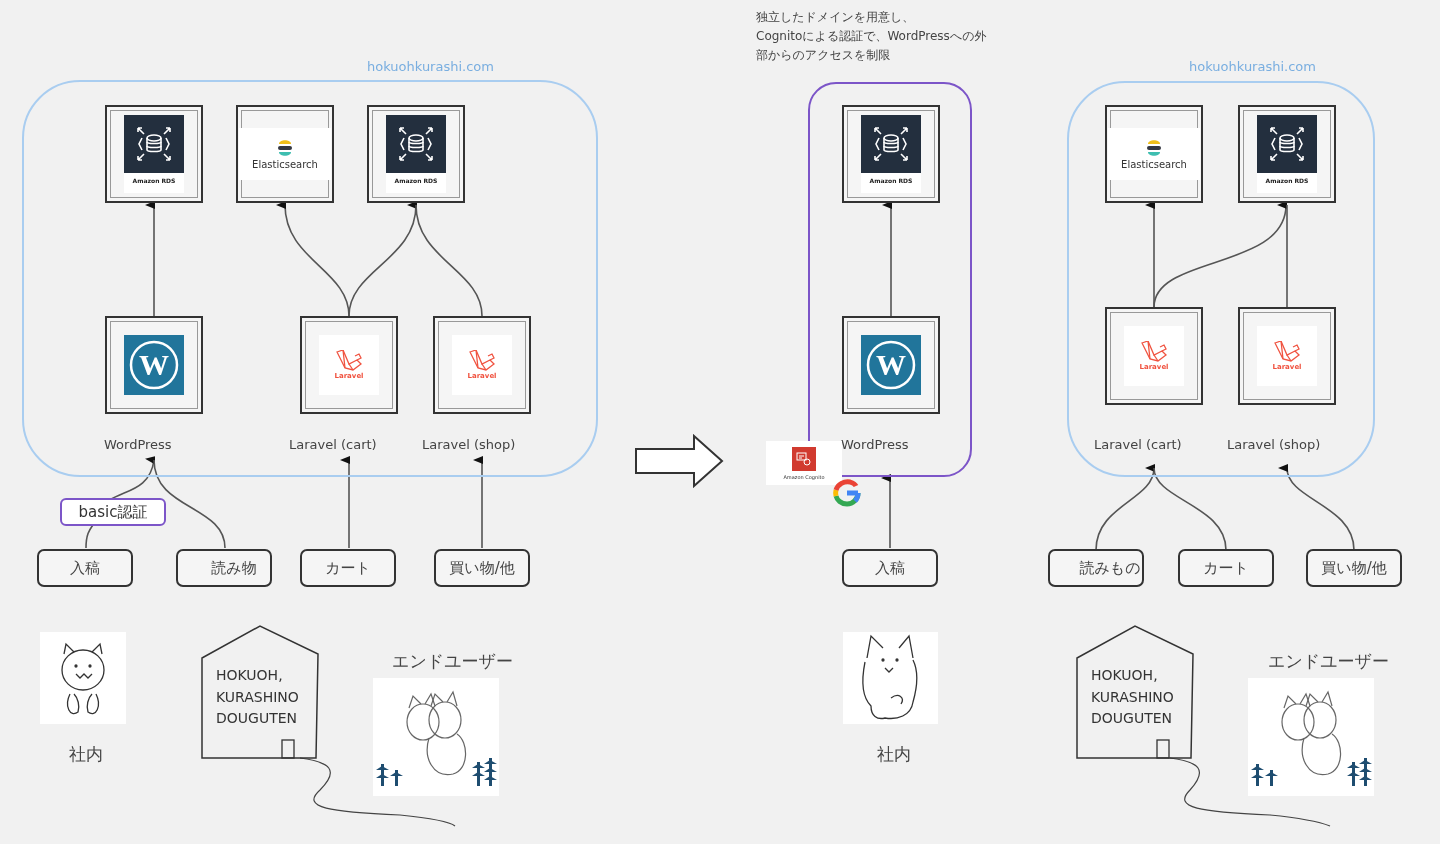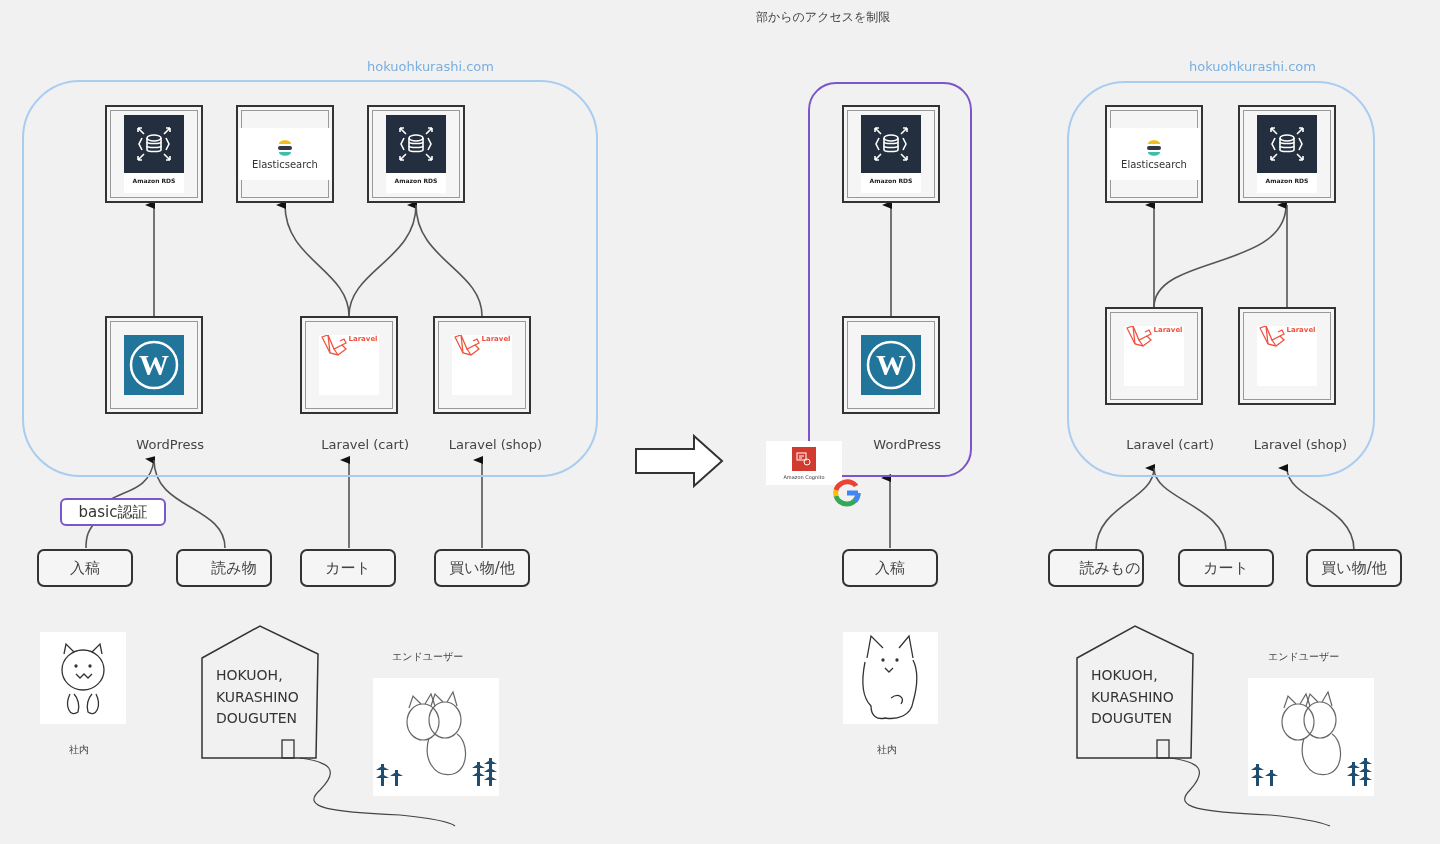--- a/index.html
+++ b/index.html
@@ -17,34 +17,34 @@
     border:2px solid #333; background:#f5f5f5; box-sizing:border-box;
     box-shadow: inset 0 0 0 3px #f5f5f5, inset 0 0 0 4px #999;
   }
   .node .logo { position:absolute; left:50%; top:50%; transform:translate(-50%,-50%); }
   .rds-tile { width:60px; height:78px; background:#fff; }
   .rds-tile .sq { width:60px; height:58px; background:#232f3e; display:flex; align-items:center; justify-content:center; }
   .rds-tile .cap { font-size:6px; color:#222; text-align:center; line-height:16px; font-weight:bold; }
   .es-tile { width:92px; height:52px; background:#fff; display:flex; flex-direction:column; align-items:center; justify-content:center; }
   .es-tile .cap { font-size:10px; color:#333; margin-top:2px; }
   .wp-tile { width:60px; height:60px; background:#21759b; display:flex; align-items:center; justify-content:center; }
-  .lv-tile { width:60px; height:60px; background:#fff; display:flex; justify-content:center; }
+  .lv-tile { width:60px; height:60px; background:#fff; display:flex; flex-direction:column; align-items:center; justify-content:center; }
   .lv-tile .cap { font-size:7px; color:#f05340; font-weight:bold; }
-  .node-caption { font-size:13px; color:#444; text-align:right; white-space:nowrap; }
+  .node-caption { font-size:13px; color:#444; text-align:left; white-space:nowrap; }
   .client {
     border:2px solid #333; border-radius:7px; background:#f5f5f5; box-sizing:border-box;
     font-size:15px; color:#444; display:flex; align-items:center; justify-content:center;
     height:38px; width:96px;
   }
   .auth-badge {
     border:2px solid #7c55c8; border-radius:6px; background:#fff; box-sizing:border-box;
     font-size:15px; color:#333; display:flex; align-items:center; justify-content:center;
   }
   .note { font-size:12px; color:#444; line-height:19px; }
-  .small-label { font-size:10px; color:#444; }
+  .small-label { font-size:17px; color:#444; }
   .white-card { background:#fff; }
   svg.lines { position:absolute; left:0; top:0; pointer-events:none; }
 </style>
 </head>
 <body>
 
 <svg class="lines" width="1440" height="844">
   <defs>
     <marker id="ah" markerWidth="8" markerHeight="10" refX="4" refY="9" orient="auto-start-reverse" markerUnits="userSpaceOnUse">
       <path d="M0,10 L4,0 L8,10 Z" fill="#111"></path>
@@ -212,20 +212,22 @@
         <path d="M3,92 L16,92 L9,88 Z M3,100 L16,100 L9,96 Z M17,98 L30,98 L23,94 Z M99,90 L112,90 L105,86 Z M99,98 L112,98 L105,94 Z M111,86 L124,86 L117,82 Z M111,94 L124,94 L117,90 Z M111,102 L124,102 L117,98 Z"></path>
       </g>
     </svg>
 </div>
 
 <svg class="abs" style="left:634px;top:434px;" width="92" height="54" viewBox="0 0 92 54">
   <path d="M2,15 L60,15 L60,2 L88,27 L60,52 L60,39 L2,39 Z" fill="#fff" stroke="#333" stroke-width="2"></path>
 </svg>
 
 <div class="abs note" style="left:756px;top:8px;width:270px;">
+  <div>独立したドメインを用意し、</div>
+  <div>Cognitoによる認証で、WordPressへの外</div>
   <div>部からのアクセスを制限</div>
 </div>
 
 <div class="abs group-purple" style="left:808px;top:82px;width:164px;height:395px;"></div>
 
 <div class="abs node" style="left:842px;top:105px;width:98px;height:98px;">
   <div class="logo rds-tile">
     <div class="sq">
         <svg width="40" height="40" viewBox="0 0 40 40">
           <g stroke="#fff" stroke-width="1.6" fill="none">

